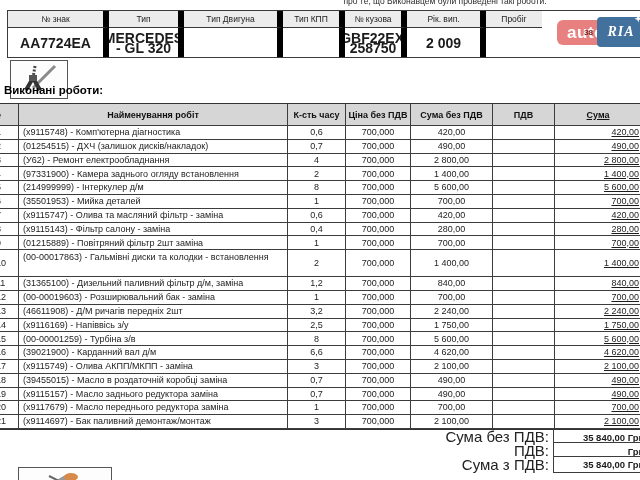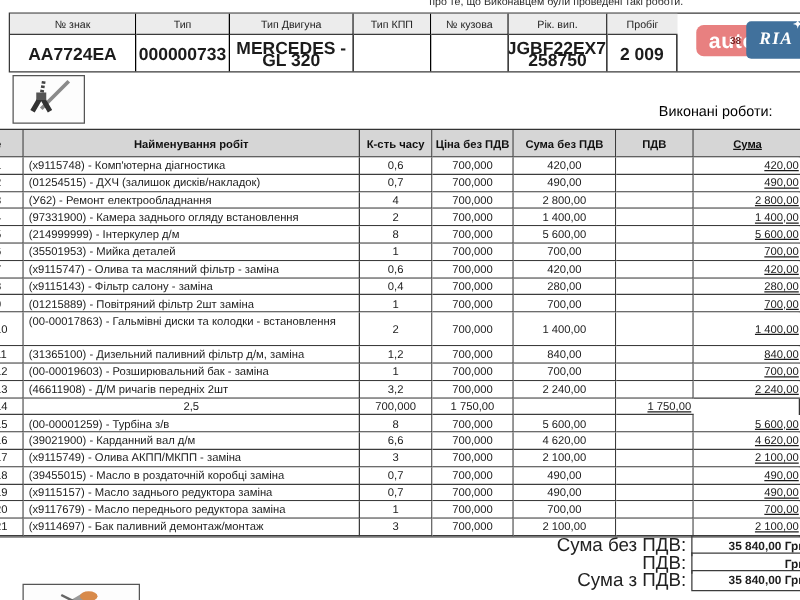--- a/index.html
+++ b/index.html
@@ -16,21 +16,21 @@
     white-space:nowrap;
   }
   
   .veh-table{
     position:absolute;left:7px;top:10px;width:637px;
     border:1.5px solid #3a3a3a;box-sizing:border-box;
     display:grid;grid-template-rows:17px 29px;
   }
   .veh-row{display:grid;grid-template-columns:101px 75px 99px 62px 62px 79px 56px 96px;}
   .veh-cell{
-    border-right:1px solid #000000;border-bottom:1px solid #3a3a3a;
+    border-right:6px solid #000000;border-bottom:1px solid #3a3a3a;
     display:flex;align-items:center;justify-content:center;text-align:center;
     font-size:8.5px;overflow:hidden;box-sizing:border-box;line-height:10px;
   }
   .veh-row:last-child .veh-cell{border-bottom:none;}
   .veh-cell:last-child{border-right:none;}
   .veh-head{background:#ececec;color:#222;}
   .veh-val{font-weight:bold;font-size:14px;}
   
   .watermark{position:absolute;left:540px;top:17px;width:110px;height:30px;z-index:5;}
   .wm-auto{
@@ -50,22 +50,22 @@
   .wm-star{position:absolute;right:2px;top:-3px;font-size:9px;color:#fff;font-style:normal;}
   
   .icon-box{
     position:absolute;border:1.5px solid #555;background:#fdfdfd;box-sizing:border-box;
     display:flex;align-items:center;justify-content:center;
   }
   .jack-box{left:10px;top:60px;width:58px;height:39px;}
   .photo-box{left:18px;top:467px;width:94px;height:30px;}
   
   .section-title{
-    position:absolute;top:84px;left:16px;width:602px;text-align:right;
-    font-size:11.5px;font-weight:normal;color:#000;
+    position:absolute;top:84px;left:4px;width:602px;text-align:left;
+    font-size:11.5px;font-weight:bold;color:#000;
   }
   
   .works-table{
     position:absolute;left:-9px;top:103px;width:649px;
     border:1.5px solid #333;box-sizing:border-box;background:#fff;
   }
   .wt-row{display:grid;grid-template-columns:27px 269px 58px 65px 82px 62px 86px;}
   .wt-cell{
     border-right:1px solid #3c3c3c;border-bottom:1px solid #3c3c3c;
     font-size:9px;line-height:12.5px;overflow:hidden;box-sizing:border-box;
@@ -106,21 +106,20 @@
     <div class="veh-cell veh-head">№ знак</div>
     <div class="veh-cell veh-head">Тип</div>
     <div class="veh-cell veh-head">Тип Двигуна</div>
     <div class="veh-cell veh-head">Тип КПП</div>
     <div class="veh-cell veh-head">№ кузова</div>
     <div class="veh-cell veh-head">Рік. вип.</div>
     <div class="veh-cell veh-head">Пробіг</div>
   </div>
   <div class="veh-row">
     <div class="veh-cell veh-val">АА7724ЕА</div>
-    <div class="veh-cell veh-val">000000733</div>
     <div class="veh-cell veh-val">MERCEDES - GL 320</div>
     <div class="veh-cell veh-val"></div>
     <div class="veh-cell veh-val"></div>
     <div class="veh-cell veh-val">4JGBF22EX7A 258750</div>
     <div class="veh-cell veh-val">2 009</div>
     <div class="veh-cell veh-val"></div>
   </div>
 </div>
 
 <div class="watermark">
@@ -284,20 +283,21 @@
         <div class="wt-cell c-name">(46611908) -  Д/М ричагів передніх 2шт</div>
         <div class="wt-cell">3,2</div>
         <div class="wt-cell">700,000</div>
         <div class="wt-cell">2 240,00</div>
         <div class="wt-cell"></div>
         <div class="wt-cell c-sum">2 240,00</div>
       </div>
 
       <div class="wt-row">
         <div class="wt-cell c-num">14</div>
+        <div class="wt-cell c-name">(x9116169) -  Напіввісь з/у</div>
         <div class="wt-cell">2,5</div>
         <div class="wt-cell">700,000</div>
         <div class="wt-cell">1 750,00</div>
         <div class="wt-cell"></div>
         <div class="wt-cell c-sum">1 750,00</div>
       </div>
 
       <div class="wt-row">
         <div class="wt-cell c-num">15</div>
         <div class="wt-cell c-name">(00-00001259) -  Турбіна з/в</div>

